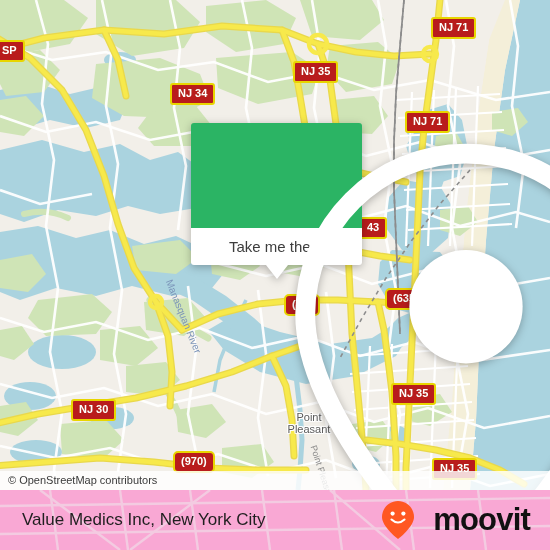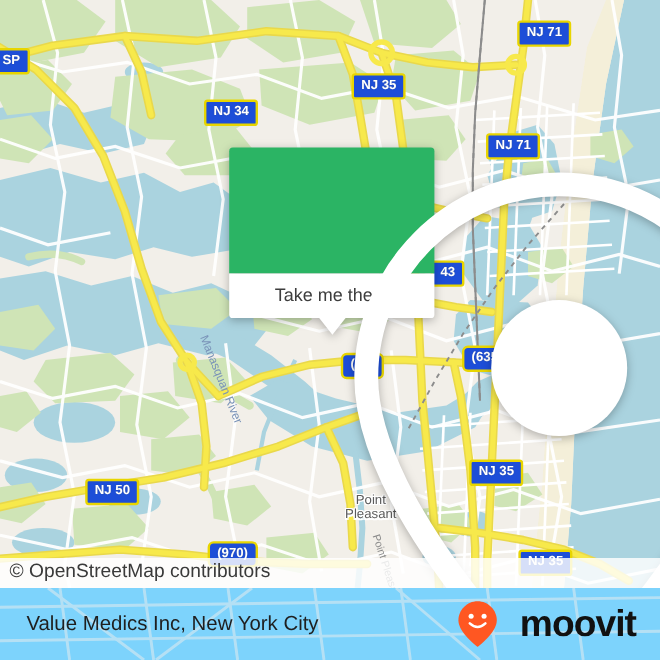--- a/index.html
+++ b/index.html
@@ -17,21 +17,21 @@
     position: absolute; left: 0; top: 0;
     width: 550px; height: 490px;
     background: #f2efe9;
     overflow: hidden;
   }
   #map svg { position: absolute; left:0; top:0; width:550px; height:490px; display:block; }
 
   
   .shield {
     position: absolute;
-    background: #1d4ed8;
+    background: #b91c1c;
     border: 2px solid #e8d500;
     border-radius: 3px;
     color: #ffffff;
     font-size: 11px;
     font-weight: bold;
     line-height: 1;
     padding: 3px 6px 4px 6px;
     white-space: nowrap;
     text-shadow: 0 0 1px rgba(120,110,0,.35);
     font-family: "Liberation Sans", sans-serif;
@@ -67,21 +67,21 @@
   }
 
   
   #attribution {
     position: absolute;
     left: 0; bottom: 0;
     width: 550px;
     padding: 3px 0 4px 8px;
     background: rgba(255,255,255,0.82);
     color: #3a3a3a;
-    font-size: 16px;
+    font-size: 11px;
     font-family: "Liberation Sans", sans-serif;
   }
 
   
   #popup {
     position: absolute;
     left: 191px; top: 123px;
     width: 171px;
     filter: drop-shadow(0 2px 4px rgba(0,0,0,0.28));
   }
@@ -108,21 +108,21 @@
     border-left: 11px solid transparent;
     border-right: 11px solid transparent;
     border-top: 14px solid #ffffff;
   }
 
   
   #footer {
     position: absolute;
     left: 0; top: 490px;
     width: 550px; height: 60px;
-    background: #7dd3fc;
+    background: #f9a8d4;
     display: flex; align-items: center; justify-content: space-between;
     padding: 0 20px 0 22px;
     overflow: hidden;
   }
   #footer-watermark { position:absolute; left:0; top:0; width:550px; height:60px; opacity:.5; }
   #footer-title {
     position: relative;
     color: #1f1f1f;
     font-size: 17px;
     font-family: "Liberation Sans", sans-serif;
@@ -345,21 +345,21 @@
     </svg>
 
     <div class="shield" style="left:-6px;  top:40px;">SP</div>
     <div class="shield" style="left:170px; top:49px;margin-top:34px;">NJ 34</div>
     <div class="shield" style="left:293px; top:61px;">NJ 35</div>
     <div class="shield" style="left:431px; top:17px;">NJ 71</div>
     <div class="shield" style="left:405px; top:111px;">NJ 71</div>
     <div class="shield" style="left:359px; top:217px;">43</div>
     <div class="shield cty" style="left:284px; top:294px;">(48)</div>
     <div class="shield cty" style="left:385px; top:288px;">(635)</div>
-    <div class="shield" style="left:71px;  top:399px;">NJ 50</div>
+    <div class="shield" style="left:71px;  top:399px;">NJ 30</div>
     <div class="shield" style="left:391px; top:383px;">NJ 35</div>
     <div class="shield cty" style="left:173px; top:451px;">(970)</div>
     <div class="shield" style="left:432px; top:458px;">NJ 35</div>
 
     <div class="place-label" style="left:309px; top:412px; transform:translateX(-50%);">
       <div>Point</div>
       <div>Pleasant</div>
     </div>
 
     <div class="water-label" style="left:174px; top:278px; transform:rotate(68deg); transform-origin:0 0;">Manasquan River</div>

